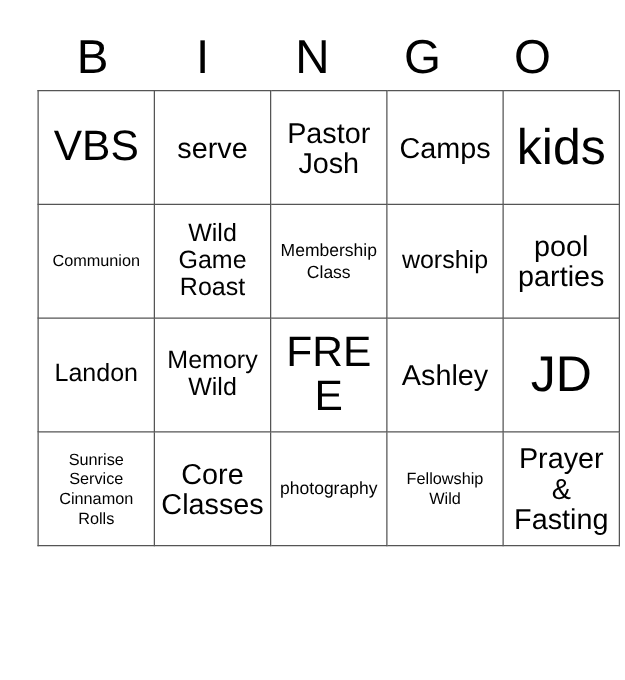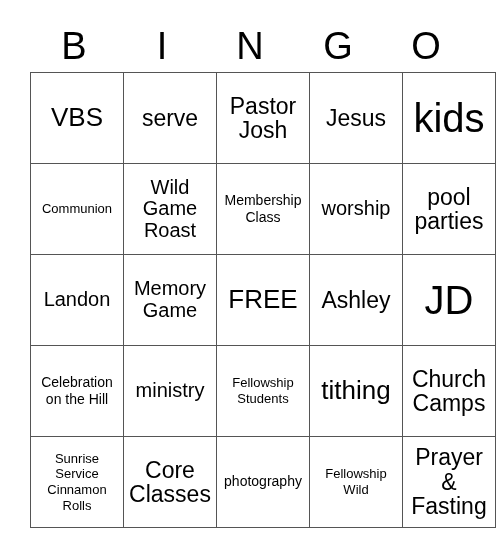--- a/index.html
+++ b/index.html
@@ -57,21 +57,21 @@
   .cell-text {
     display: block;
     width: 100%;
     line-height: 1.06;
   }
   
   .fs-xs  { font-size: 14px; line-height: 1.22; }
   .fs-sm  { font-size: 13px;   line-height: 1.20; }
   .fs-lg  { font-size: 20px;   line-height: 1.08; text-align: center; }
   .fs-xl  { font-size: 23px;   line-height: 1.06; }
-  .fs-2xl { font-size: 26px;   line-height: 1.04; }
+  .fs-2xl { font-size: 34px;   line-height: 1.04; }
   .fs-3xl { font-size: 40px;   line-height: 1.02; }
 </style>
 </head>
 <body style="background: rgb(255, 255, 255); color: rgb(0, 0, 0);">
 
 <div id="bingo-card">
 
   <div id="bingo-header">
     <div class="header-letter">B</div>
     <div class="header-letter">I</div>
@@ -86,21 +86,21 @@
         <td class="cell" style="border-color: rgb(85, 85, 85);">
             <span class="cell-text fs-2xl">VBS</span>
           </td>
         <td class="cell" style="border-color: rgb(85, 85, 85);">
             <span class="cell-text fs-xl">serve</span>
           </td>
         <td class="cell" style="border-color: rgb(85, 85, 85); border-radius: 12px;">
             <span class="cell-text fs-xl">Pastor Josh</span>
           </td>
         <td class="cell" style="border-color: rgb(85, 85, 85);">
-            <span class="cell-text fs-xl">Jesus</span>
+            <span class="cell-text fs-xl">Camps</span>
           </td>
         <td class="cell" style="border-color: rgb(85, 85, 85);">
             <span class="cell-text fs-3xl">kids</span>
           </td>
       </tr>
       <tr>
         <td class="cell" style="border-color: rgb(85, 85, 85);">
             <span class="cell-text fs-sm">Communion</span>
           </td>
         <td class="cell" style="border-color: rgb(85, 85, 85);">
@@ -114,47 +114,30 @@
           </td>
         <td class="cell" style="border-color: rgb(85, 85, 85);">
             <span class="cell-text fs-xl">pool parties</span>
           </td>
       </tr>
       <tr>
         <td class="cell" style="border-color: rgb(85, 85, 85);">
             <span class="cell-text fs-lg">Landon</span>
           </td>
         <td class="cell" style="border-color: rgb(85, 85, 85);">
-            <span class="cell-text fs-lg">Memory Game</span>
+            <span class="cell-text fs-lg">Memory Wild</span>
           </td>
         <td class="cell" style="border-color: rgb(85, 85, 85);">
             <span class="cell-text fs-2xl">FREE</span>
           </td>
         <td class="cell" style="border-color: rgb(85, 85, 85);">
             <span class="cell-text fs-xl">Ashley</span>
           </td>
         <td class="cell" style="border-color: rgb(85, 85, 85);">
             <span class="cell-text fs-3xl">JD</span>
-          </td>
-      </tr>
-      <tr>
-        <td class="cell" style="border-color: rgb(85, 85, 85);">
-            <span class="cell-text fs-xs">Celebration on the Hill</span>
-          </td>
-        <td class="cell" style="border-color: rgb(85, 85, 85);">
-            <span class="cell-text fs-lg">ministry</span>
-          </td>
-        <td class="cell" style="border-color: rgb(85, 85, 85);">
-            <span class="cell-text fs-sm">Fellowship Students</span>
-          </td>
-        <td class="cell" style="border-color: rgb(85, 85, 85);">
-            <span class="cell-text fs-2xl">tithing</span>
-          </td>
-        <td class="cell" style="border-color: rgb(85, 85, 85);">
-            <span class="cell-text fs-xl">Church Camps</span>
           </td>
       </tr>
       <tr>
         <td class="cell" style="border-color: rgb(85, 85, 85);">
             <span class="cell-text fs-sm">Sunrise Service Cinnamon Rolls</span>
           </td>
         <td class="cell" style="border-color: rgb(85, 85, 85);">
             <span class="cell-text fs-xl">Core Classes</span>
           </td>
         <td class="cell" style="border-color: rgb(85, 85, 85);">

